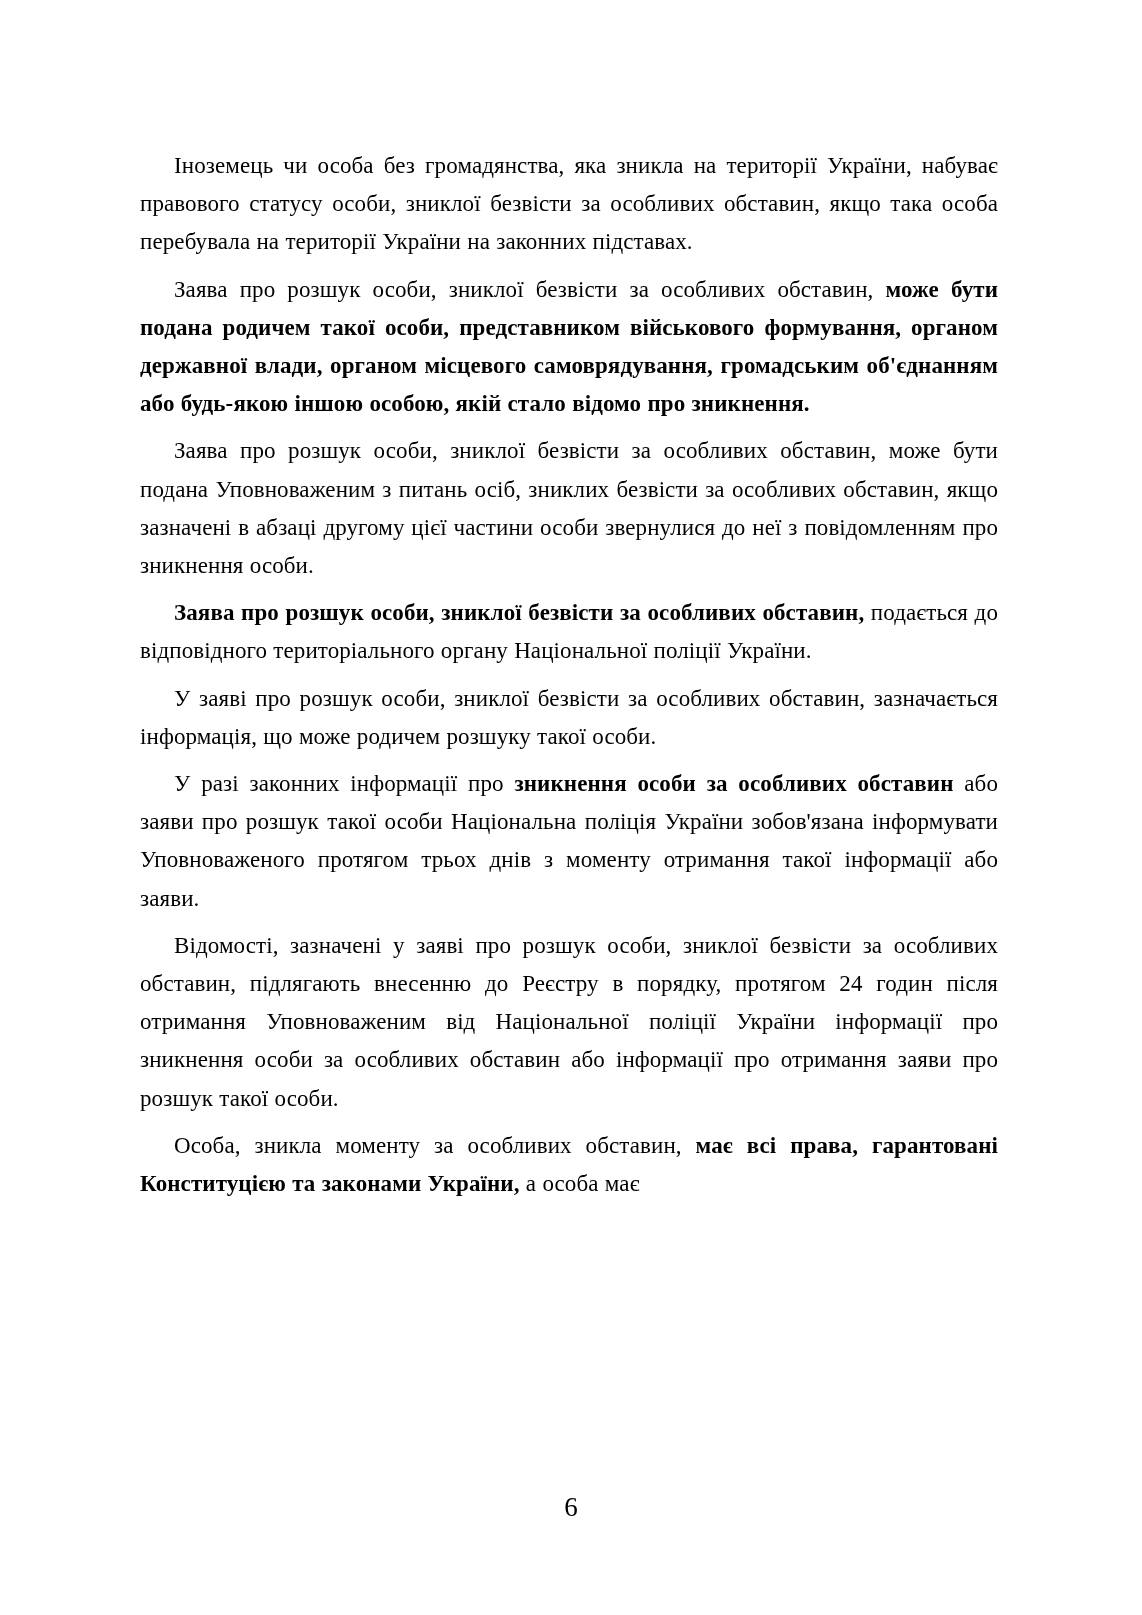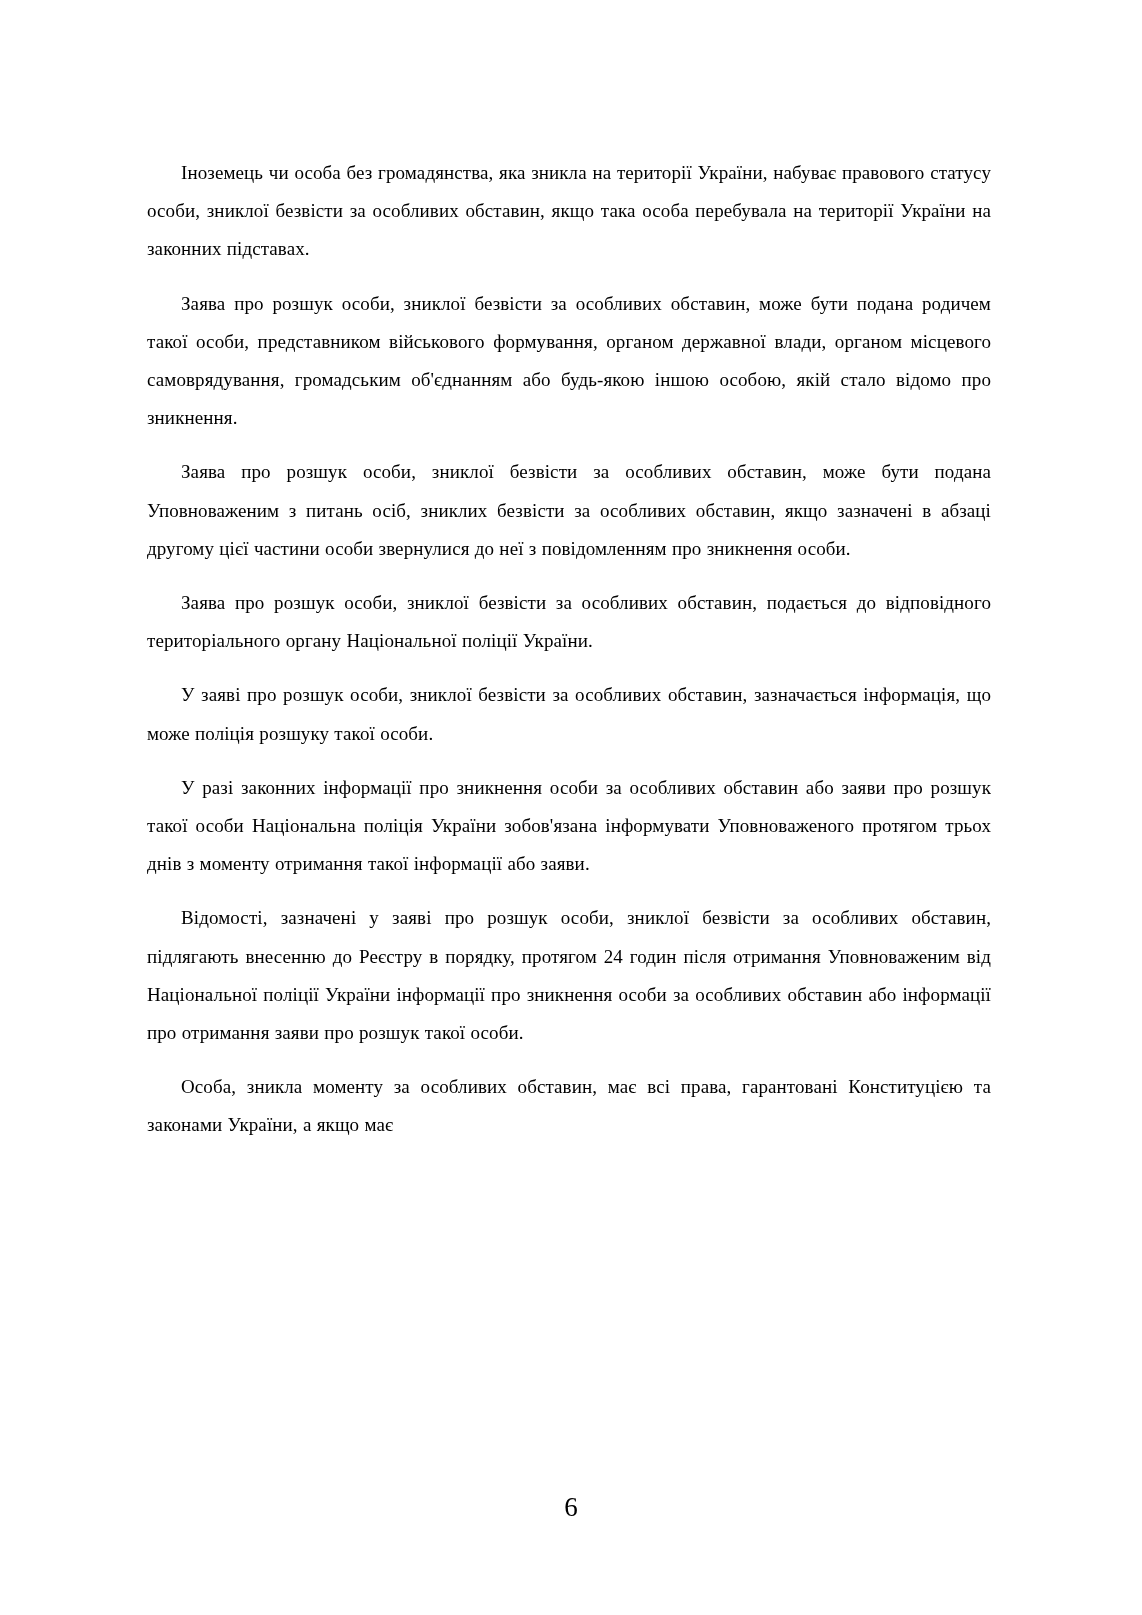--- a/index.html
+++ b/index.html
@@ -24,34 +24,34 @@
     height: 1615px;
     background: #ffffff;
   }
   .text-block {
     position: absolute;
     left: 131px;
     top: 138px;
     width: 876px;
   }
   p.para {
-    margin: 16px;
+    margin: 9px;
     padding: 0;
     text-align: justify;
     text-align-last: left;
     text-indent: 34px;
-    font-size: 19px;
+    font-size: 23px;
     line-height: 38.2px;
     letter-spacing: 0.1px;
     word-spacing: 0.4px;
     -webkit-font-smoothing: none;
   }
   p.para b,
   p.para .b {
-    font-weight: normal;
+    font-weight: bold;
   }
   .page-number {
     position: absolute;
     left: 0;
     top: 1490px;
     width: 1142px;
     text-align: center;
     font-size: 27px;
     line-height: 34px;
     font-family: "Liberation Serif", "DejaVu Serif", serif;
@@ -61,21 +61,21 @@
 </head>
 <body>
 
 <div class="page">
 
   <div class="text-block" id="body-text">
       <p class="para"><span>Іноземець чи особа без громадянства, яка зникла на території України, набуває правового статусу особи, зниклої безвісти за особливих обставин, якщо така особа перебувала на території України на законних підставах.</span></p>
       <p class="para"><span>Заява про розшук особи, зниклої безвісти за особливих обставин, </span><b>може бути подана родичем такої особи, представником військового формування, органом державної влади, органом місцевого самоврядування, громадським об'єднанням або будь-якою іншою особою, якій стало відомо про зникнення.</b></p>
       <p class="para"><span>Заява про розшук особи, зниклої безвісти за особливих обставин, може бути подана Уповноваженим з питань осіб, зниклих безвісти за особливих обставин, якщо зазначені в абзаці другому цієї частини особи звернулися до неї з повідомленням про зникнення особи.</span></p>
       <p class="para"><b>Заява про розшук особи, зниклої безвісти за особливих обставин,</b><span> подається до відповідного територіального органу Національної поліції України.</span></p>
-      <p class="para"><span>У заяві про розшук особи, зниклої безвісти за особливих обставин, зазначається інформація, що може поліція розшуку такої особи.</span></p>
+      <p class="para"><span>У заяві про розшук особи, зниклої безвісти за особливих обставин, зазначається інформація, що може родичем розшуку такої особи.</span></p>
       <p class="para"><span>У разі законних інформації про </span><b>зникнення особи за особливих обставин</b><span> або заяви про розшук такої особи Національна поліція України зобов'язана інформувати Уповноваженого протягом трьох днів з моменту отримання такої інформації або заяви.</span></p>
       <p class="para"><span>Відомості, зазначені у заяві про розшук особи, зниклої безвісти за особливих обставин, підлягають внесенню до Реєстру в порядку, протягом 24 годин після отримання Уповноваженим від Національної поліції України інформації про зникнення особи за особливих обставин або інформації про отримання заяви про розшук такої особи.</span></p>
-      <p class="para"><span>Особа, зникла моменту за особливих обставин, </span><b>має всі права, гарантовані Конституцією та законами України,</b><span> а якщо має</span></p>
+      <p class="para"><span>Особа, зникла моменту за особливих обставин, </span><b>має всі права, гарантовані Конституцією та законами України,</b><span> а особа має</span></p>
     </div>
 
   <div class="page-number">6</div>
 
 </div>
 
 </body></html>

